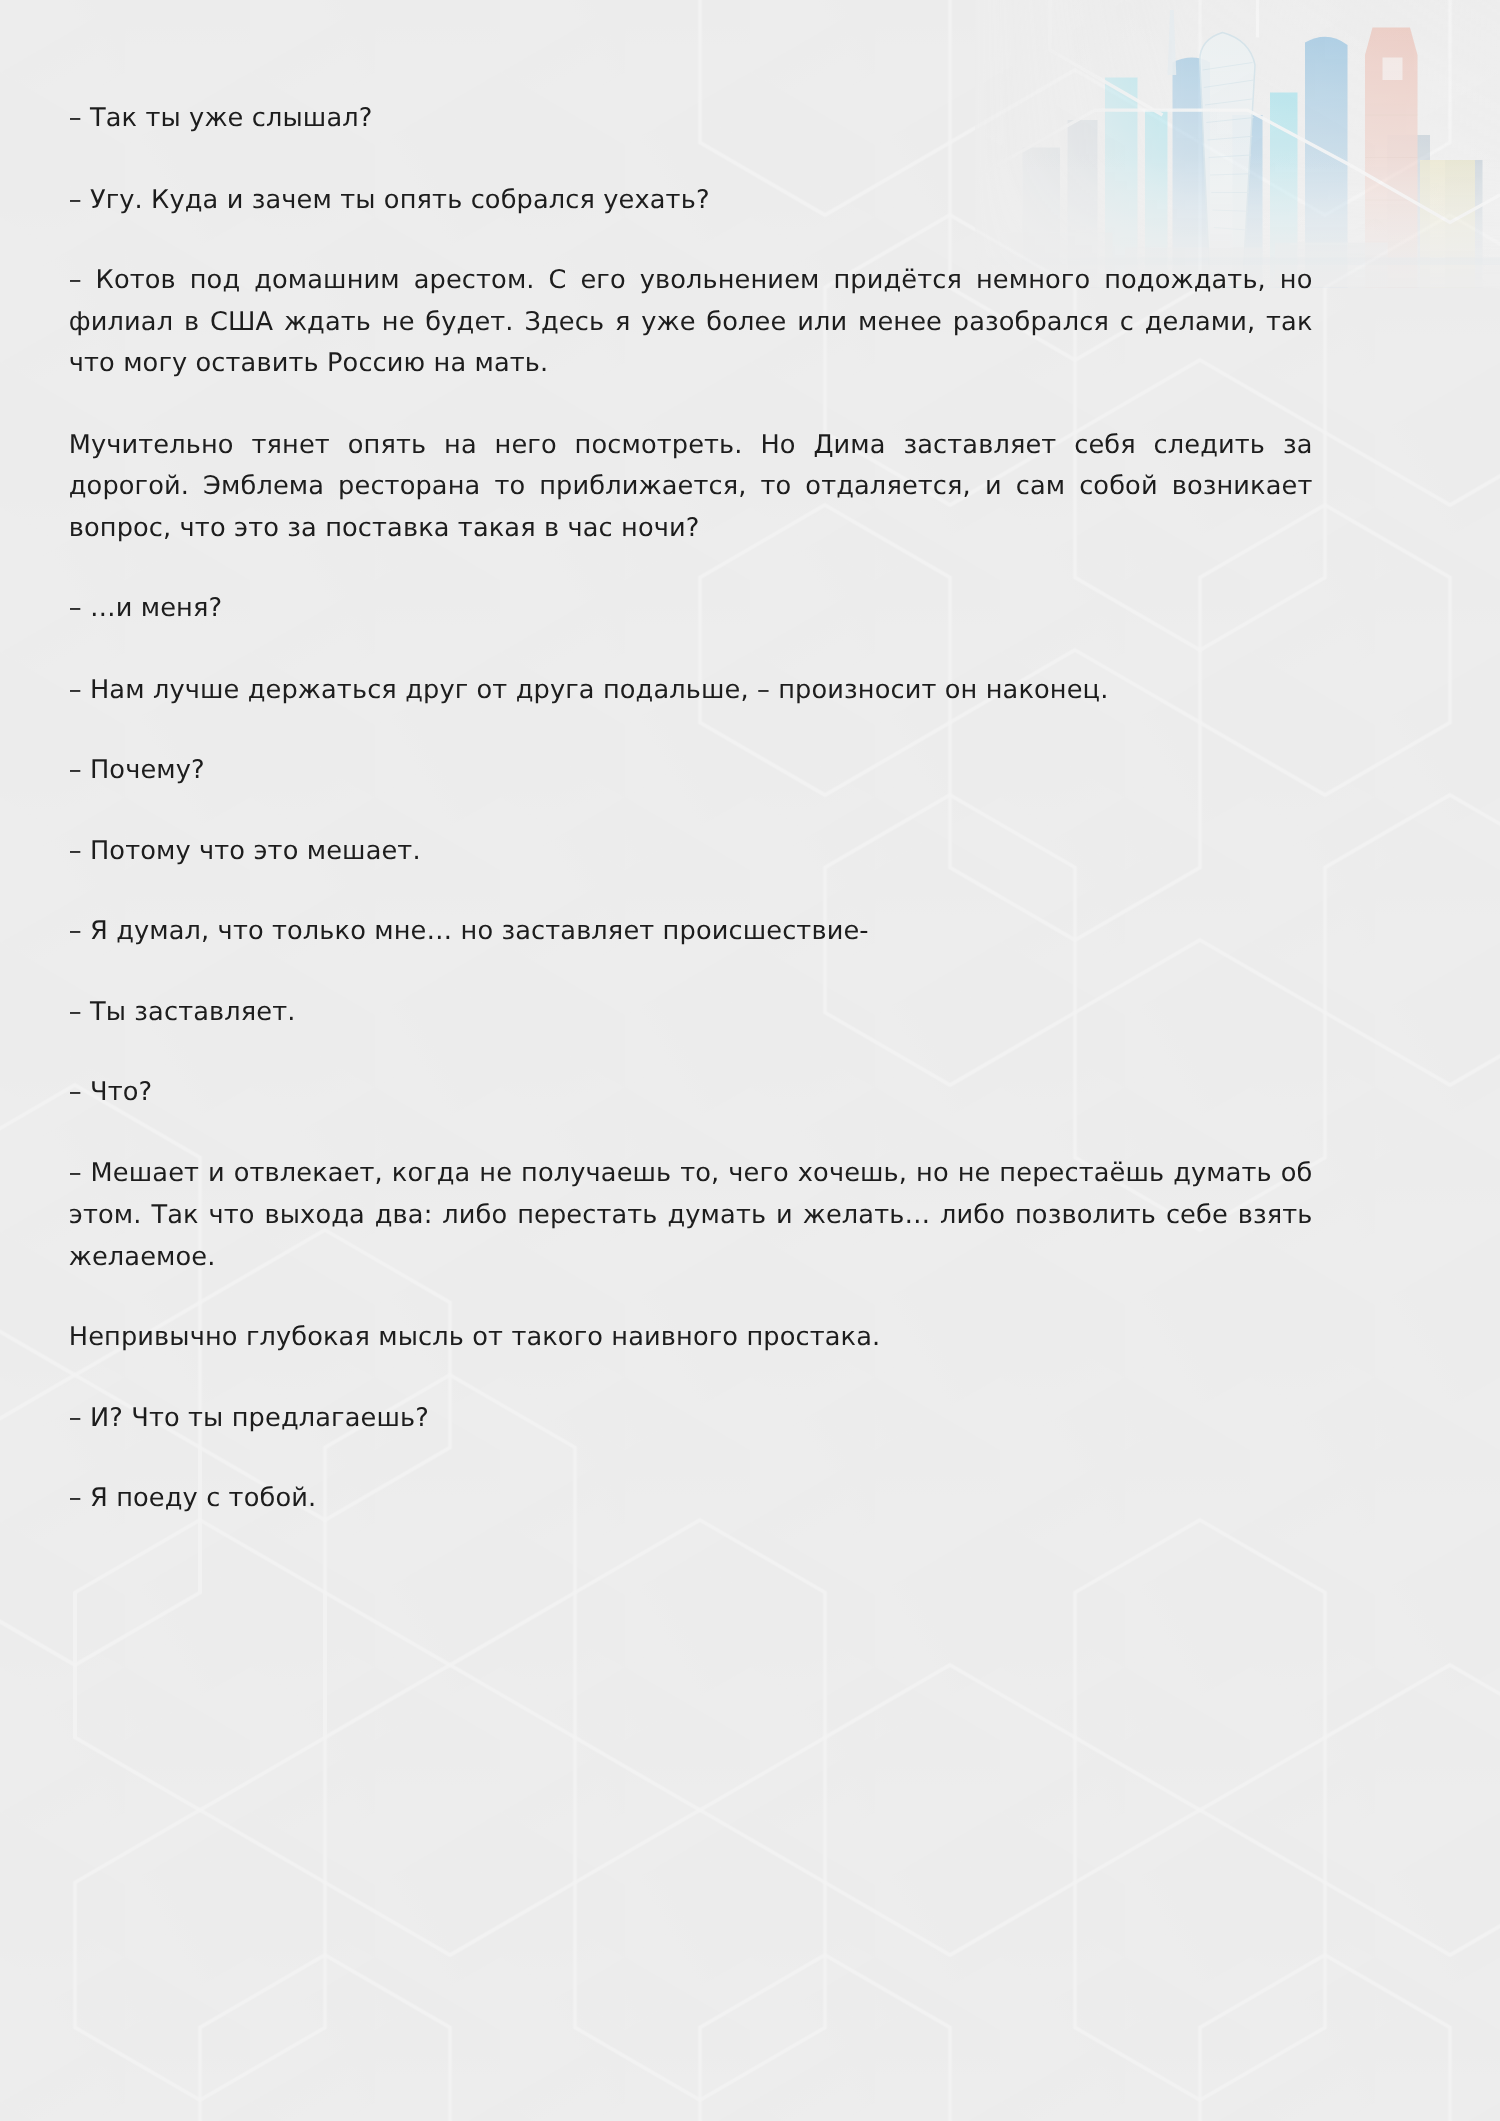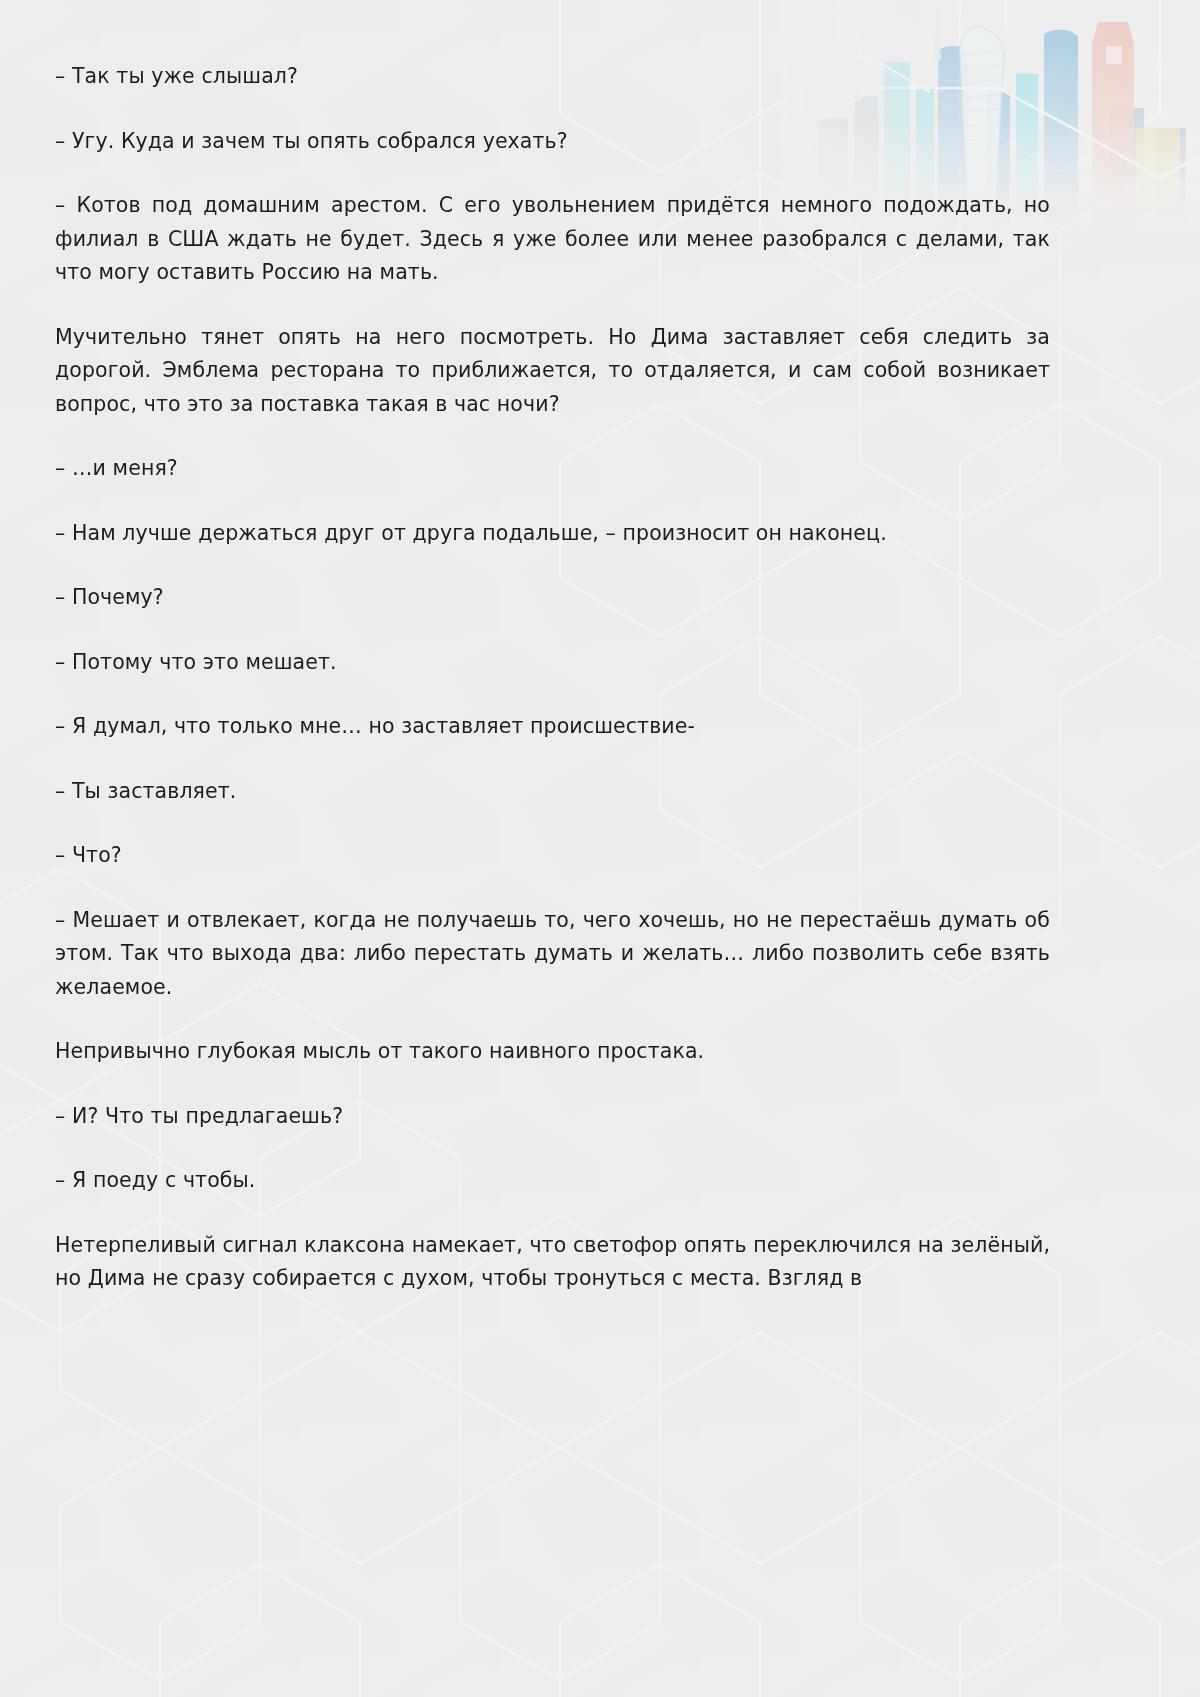--- a/index.html
+++ b/index.html
@@ -40,21 +40,21 @@
     z-index: 1;
     pointer-events: none;
     opacity: 0.55;
   }
   #skyline-watermark svg { display: block; width: 100%; height: 100%; }
 
   
   #content {
     position: relative;
     z-index: 3;
-    padding: 60px 150px 0 55px;
+    padding: 78px 150px 0 55px;
     box-sizing: border-box;
     width: 1200px;
   }
   .para {
     color: #1d1d1d;
     font-size: 20.5px;
     line-height: 33.5px;
     margin: 0 0 31px 0;
     letter-spacing: 0.1px;
   }
@@ -254,15 +254,14 @@
   <p class="para plain">– …и меня?</p>
   <p class="para plain">– Нам лучше держаться друг от друга подальше, – произносит он наконец.</p>
   <p class="para plain">– Почему?</p>
   <p class="para plain">– Потому что это мешает.</p>
   <p class="para plain">– Я думал, что только мне… но заставляет происшествие-</p>
   <p class="para plain">– Ты заставляет.</p>
   <p class="para plain">– Что?</p>
   <p class="para justify">– Мешает и отвлекает, когда не получаешь то, чего хочешь, но не перестаёшь думать об этом. Так что выхода два: либо перестать думать и желать… либо позволить себе взять желаемое.</p>
   <p class="para plain">Непривычно глубокая мысль от такого наивного простака.</p>
   <p class="para plain">– И? Что ты предлагаешь?</p>
-  <p class="para plain">– Я поеду с чтобы.</p>
-  <p class="para justify">Нетерпеливый сигнал клаксона намекает, что светофор опять переключился на зелёный, но Дима не сразу собирается с духом, чтобы тронуться с места. Взгляд в</p>
+  <p class="para plain">– Я поеду с тобой.</p>
 </main>
 
 </body></html>

